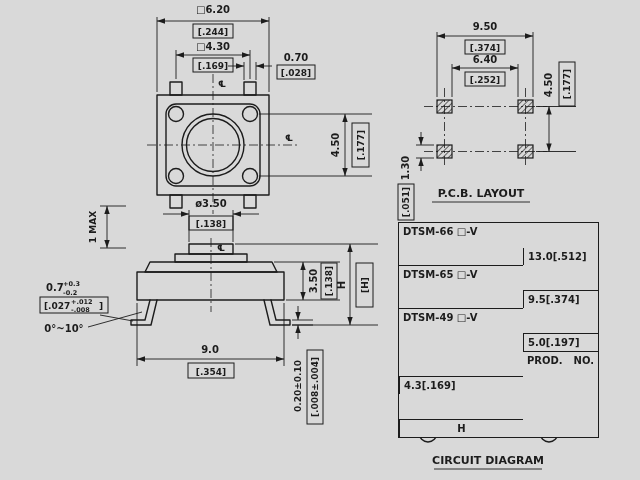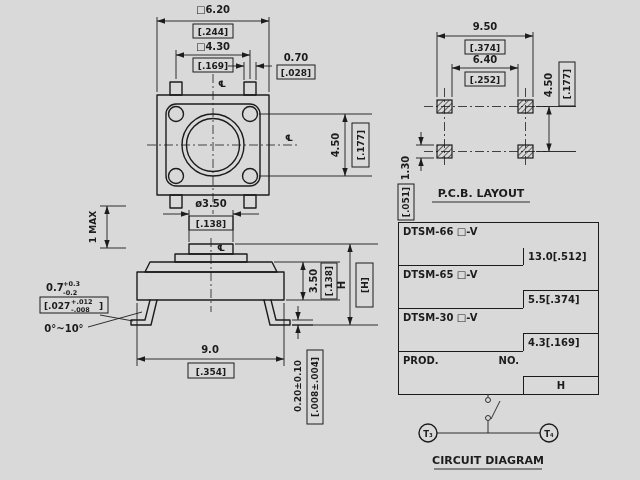--- a/index.html
+++ b/index.html
@@ -248,22 +248,23 @@
     <line class="thin" x1="491" y1="419" x2="500" y2="401"></line>
     <text class="txt t11" text-anchor="middle" x="488" y="464">CIRCUIT DIAGRAM</text>
     <line class="thin" x1="434" y1="469" x2="542" y2="469"></line>
   </g>
 </svg>
 
   <div class="tbl">
     <div class="c fr">DTSM-66 □-V</div>
     <div class="c fr v">13.0[.512]</div>
     <div class="c">DTSM-65 □-V</div>
-    <div class="c v">5.5[.374]</div>
-    <div class="c">DTSM-30 □-V</div>
+    <div class="c v">9.5[.374]</div>
+    <div class="c">DTSM-49 □-V</div>
+    <div class="c v">5.0[.197]</div>
     <div class="c v">4.3[.169]</div>
     <div class="c sb">
       <span>PROD.</span>
       <span>NO.</span>
     </div>
     <div class="c v ct">H</div>
   </div>
 
 </div>
 

